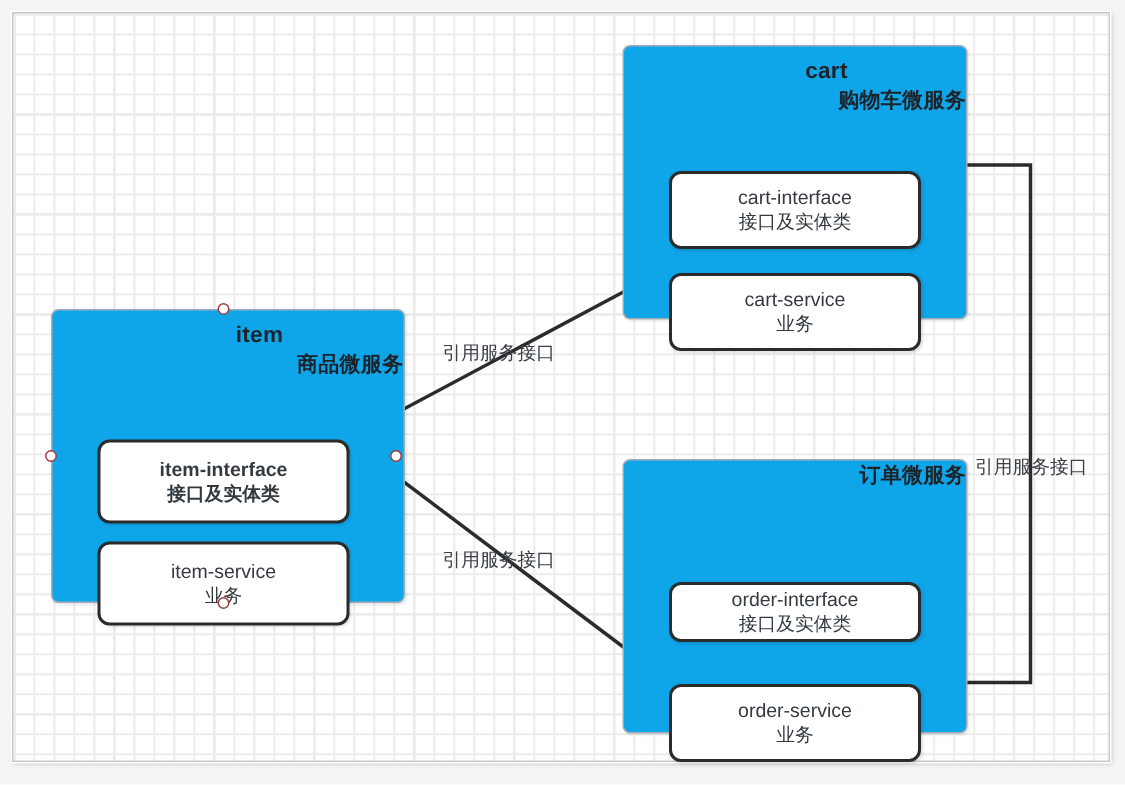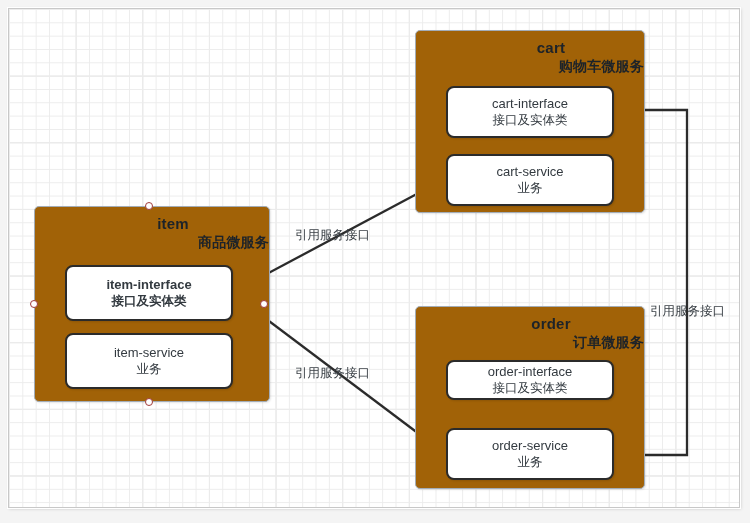--- a/index.html
+++ b/index.html
@@ -42,21 +42,21 @@
   #svg-layer {
     position: absolute;
     left: 0; top: 0;
     width: 750px;
     height: 523px;
     pointer-events: none;
   }
   
   .group {
     position: absolute;
-    background: #a16207;
+    background: #0ea5e9;
     border: 1px solid #a3adb8;
     border-radius: 5px;
     box-sizing: border-box;
     box-shadow: 1px 1px 2px rgba(0,0,0,0.10);
     padding-left: 42px;
   }
   .group-title {
     text-align: center;
     color: #1d2329;
     font-weight: bold;
@@ -78,20 +78,21 @@
     position: absolute;
     background: #ffffff;
     border: 2.2px solid #2b2b2b;
     border-radius: 8px;
     box-sizing: border-box;
     display: flex;
     flex-direction: column;
     align-items: center;
     justify-content: center;
     box-shadow: 1px 1px 2px rgba(0,0,0,0.12);
+    margin-top: 28px;
   }
   .node-name {
     font-size: 13px;
     line-height: 17px;
     color: #333a40;
     text-align: center;
   }
   .node-desc {
     font-size: 12.5px;
     line-height: 17px;
@@ -168,21 +169,20 @@
       <div class="node-desc">接口及实体类</div>
     </div>
 
     <div class="node" style="left:30px; top:123px; width:168px; height:52px;">
       <div class="node-name">cart-service</div>
       <div class="node-desc">业务</div>
     </div>
   </div>
 
   <div class="group" style="left:415px; top:306px; width:230px; height:183px;">
-    <div class="group-title">order</div>
     <div class="group-subtitle">订单微服务</div>
 
     <div class="node" style="left:30px; top:53px; width:168px; height:40px;">
       <div class="node-name">order-interface</div>
       <div class="node-desc">接口及实体类</div>
     </div>
 
     <div class="node" style="left:30px; top:121px; width:168px; height:52px;">
       <div class="node-name">order-service</div>
       <div class="node-desc">业务</div>

